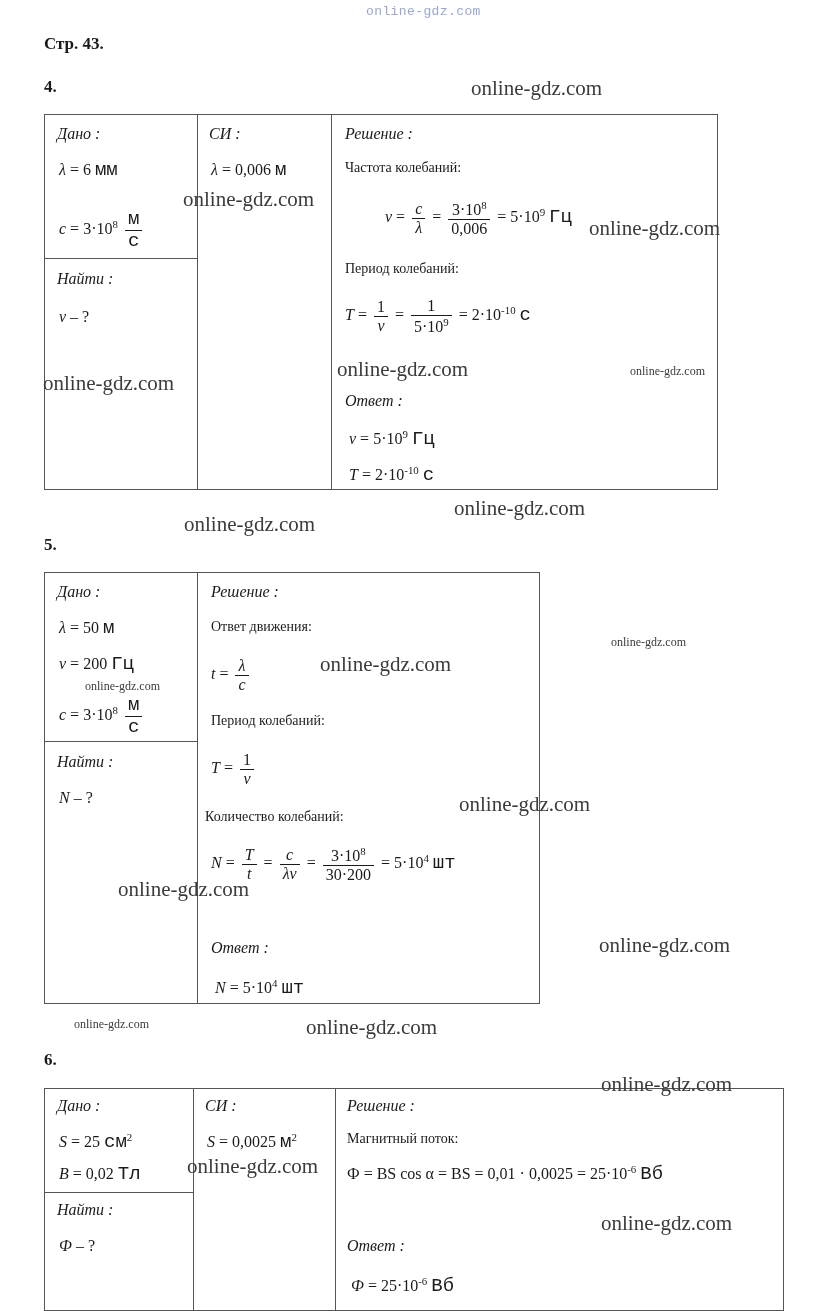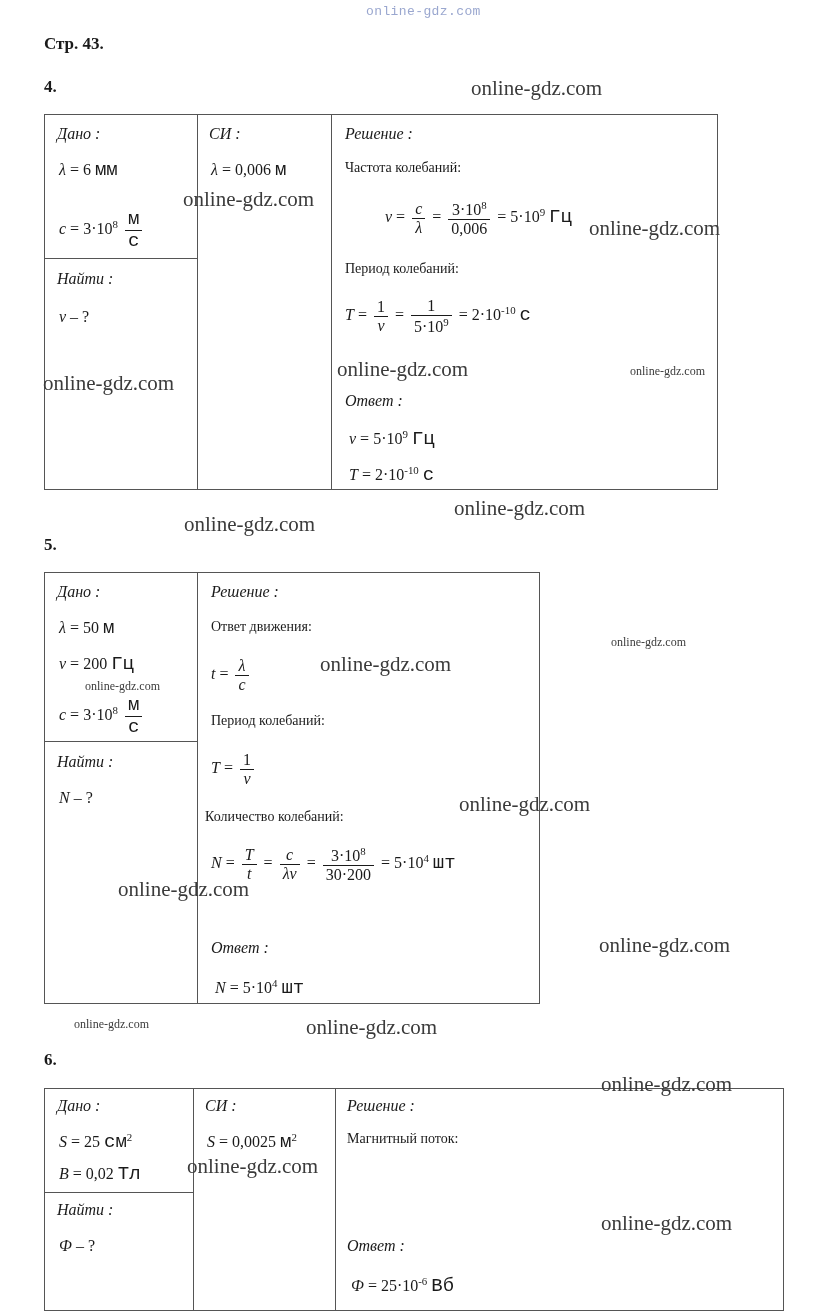--- a/index.html
+++ b/index.html
@@ -272,20 +272,26 @@
     <div class="cell lbl" style="left:160px; top:8px;">СИ :</div>
     <div class="cell math" style="left:162px; top:42px;">
       <span class="mi">S</span>
       <span>=</span>
       <span>0,0025</span>
       <span class="unit">м</span><sup class="sp">2</sup>
     </div>
 
     <div class="cell lbl" style="left:302px; top:8px;">Решение :</div>
     <div class="cell txt" style="left:302px; top:42px;">Магнитный поток:</div>
+    <div class="cell math" style="left:302px; top:74px;">
+      <span class="row">
+        <span>Ф = BS cos α = BS = 0,01 · 0,0025 = 25·10</span><sup class="sp">-6</sup>
+        <span class="unit">Вб</span>
+      </span>
+    </div>
     <div class="cell lbl" style="left:302px; top:148px;">Ответ :</div>
     <div class="cell math" style="left:306px; top:186px;">
       <span class="mi">Ф</span> = 25·10<sup class="sp">-6</sup> <span class="unit">Вб</span>
     </div>
   </div>
 
   <div id="wm-layer">
       <div class="wm top" style="left: 366px; top: 4px;">online-gdz.com</div>
       <div class="wm big" style="left: 471px; top: 76px;">online-gdz.com</div>
       <div class="wm big" style="left: 183px; top: 187px;">online-gdz.com</div>

